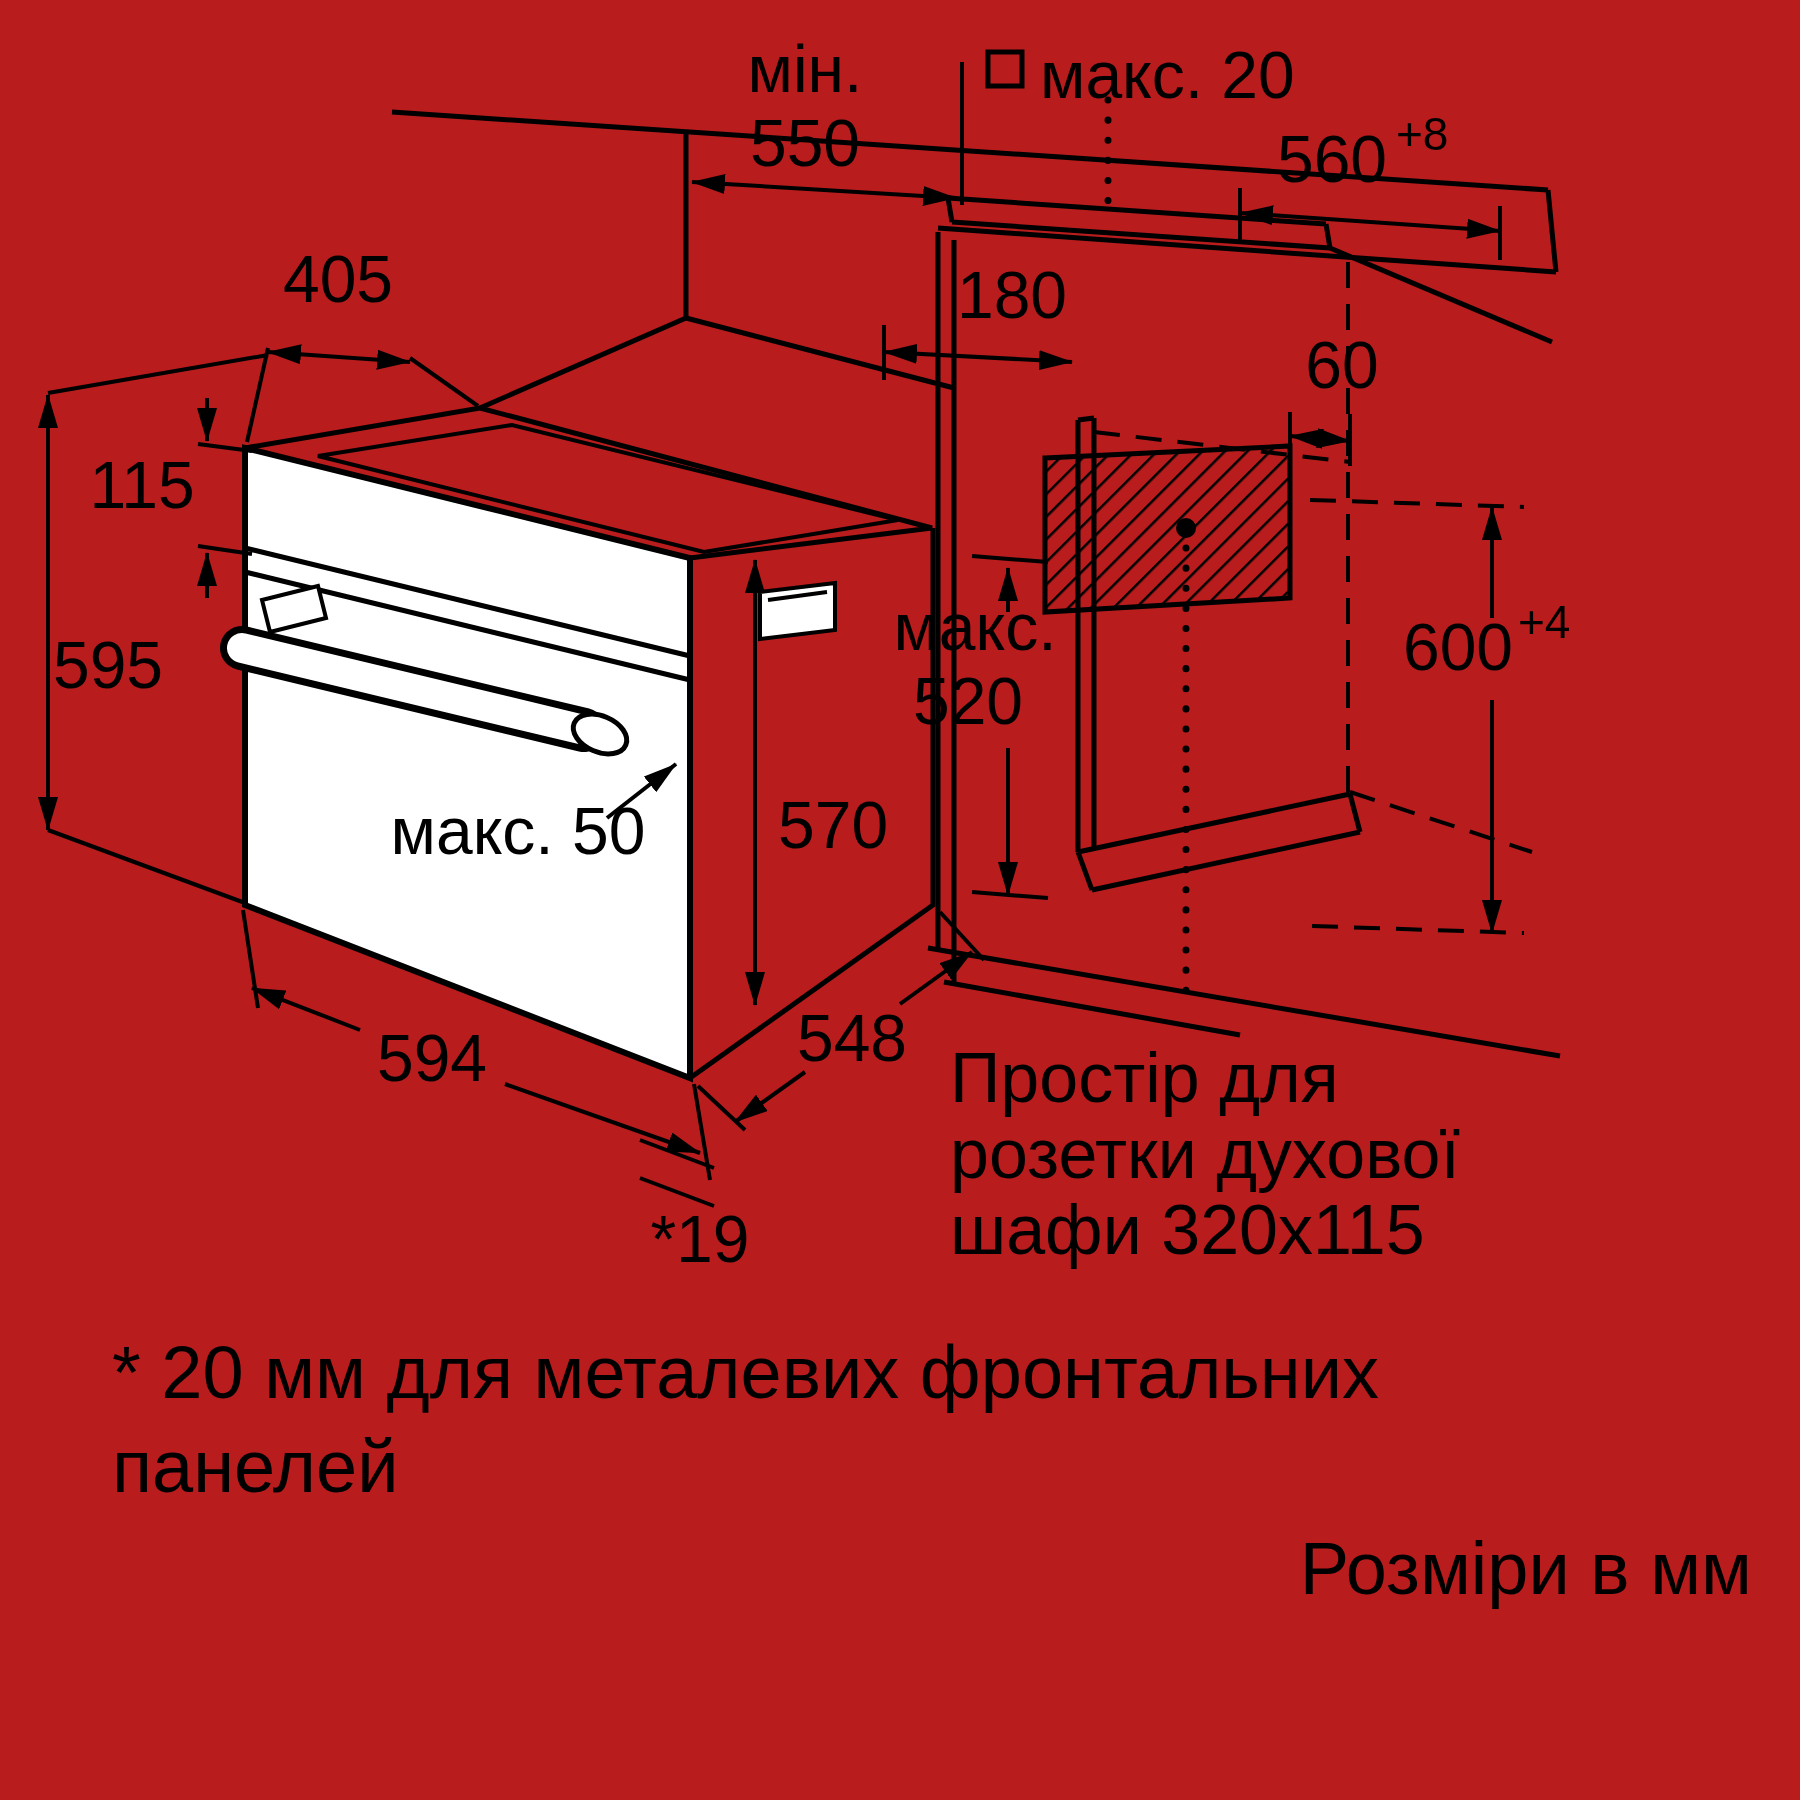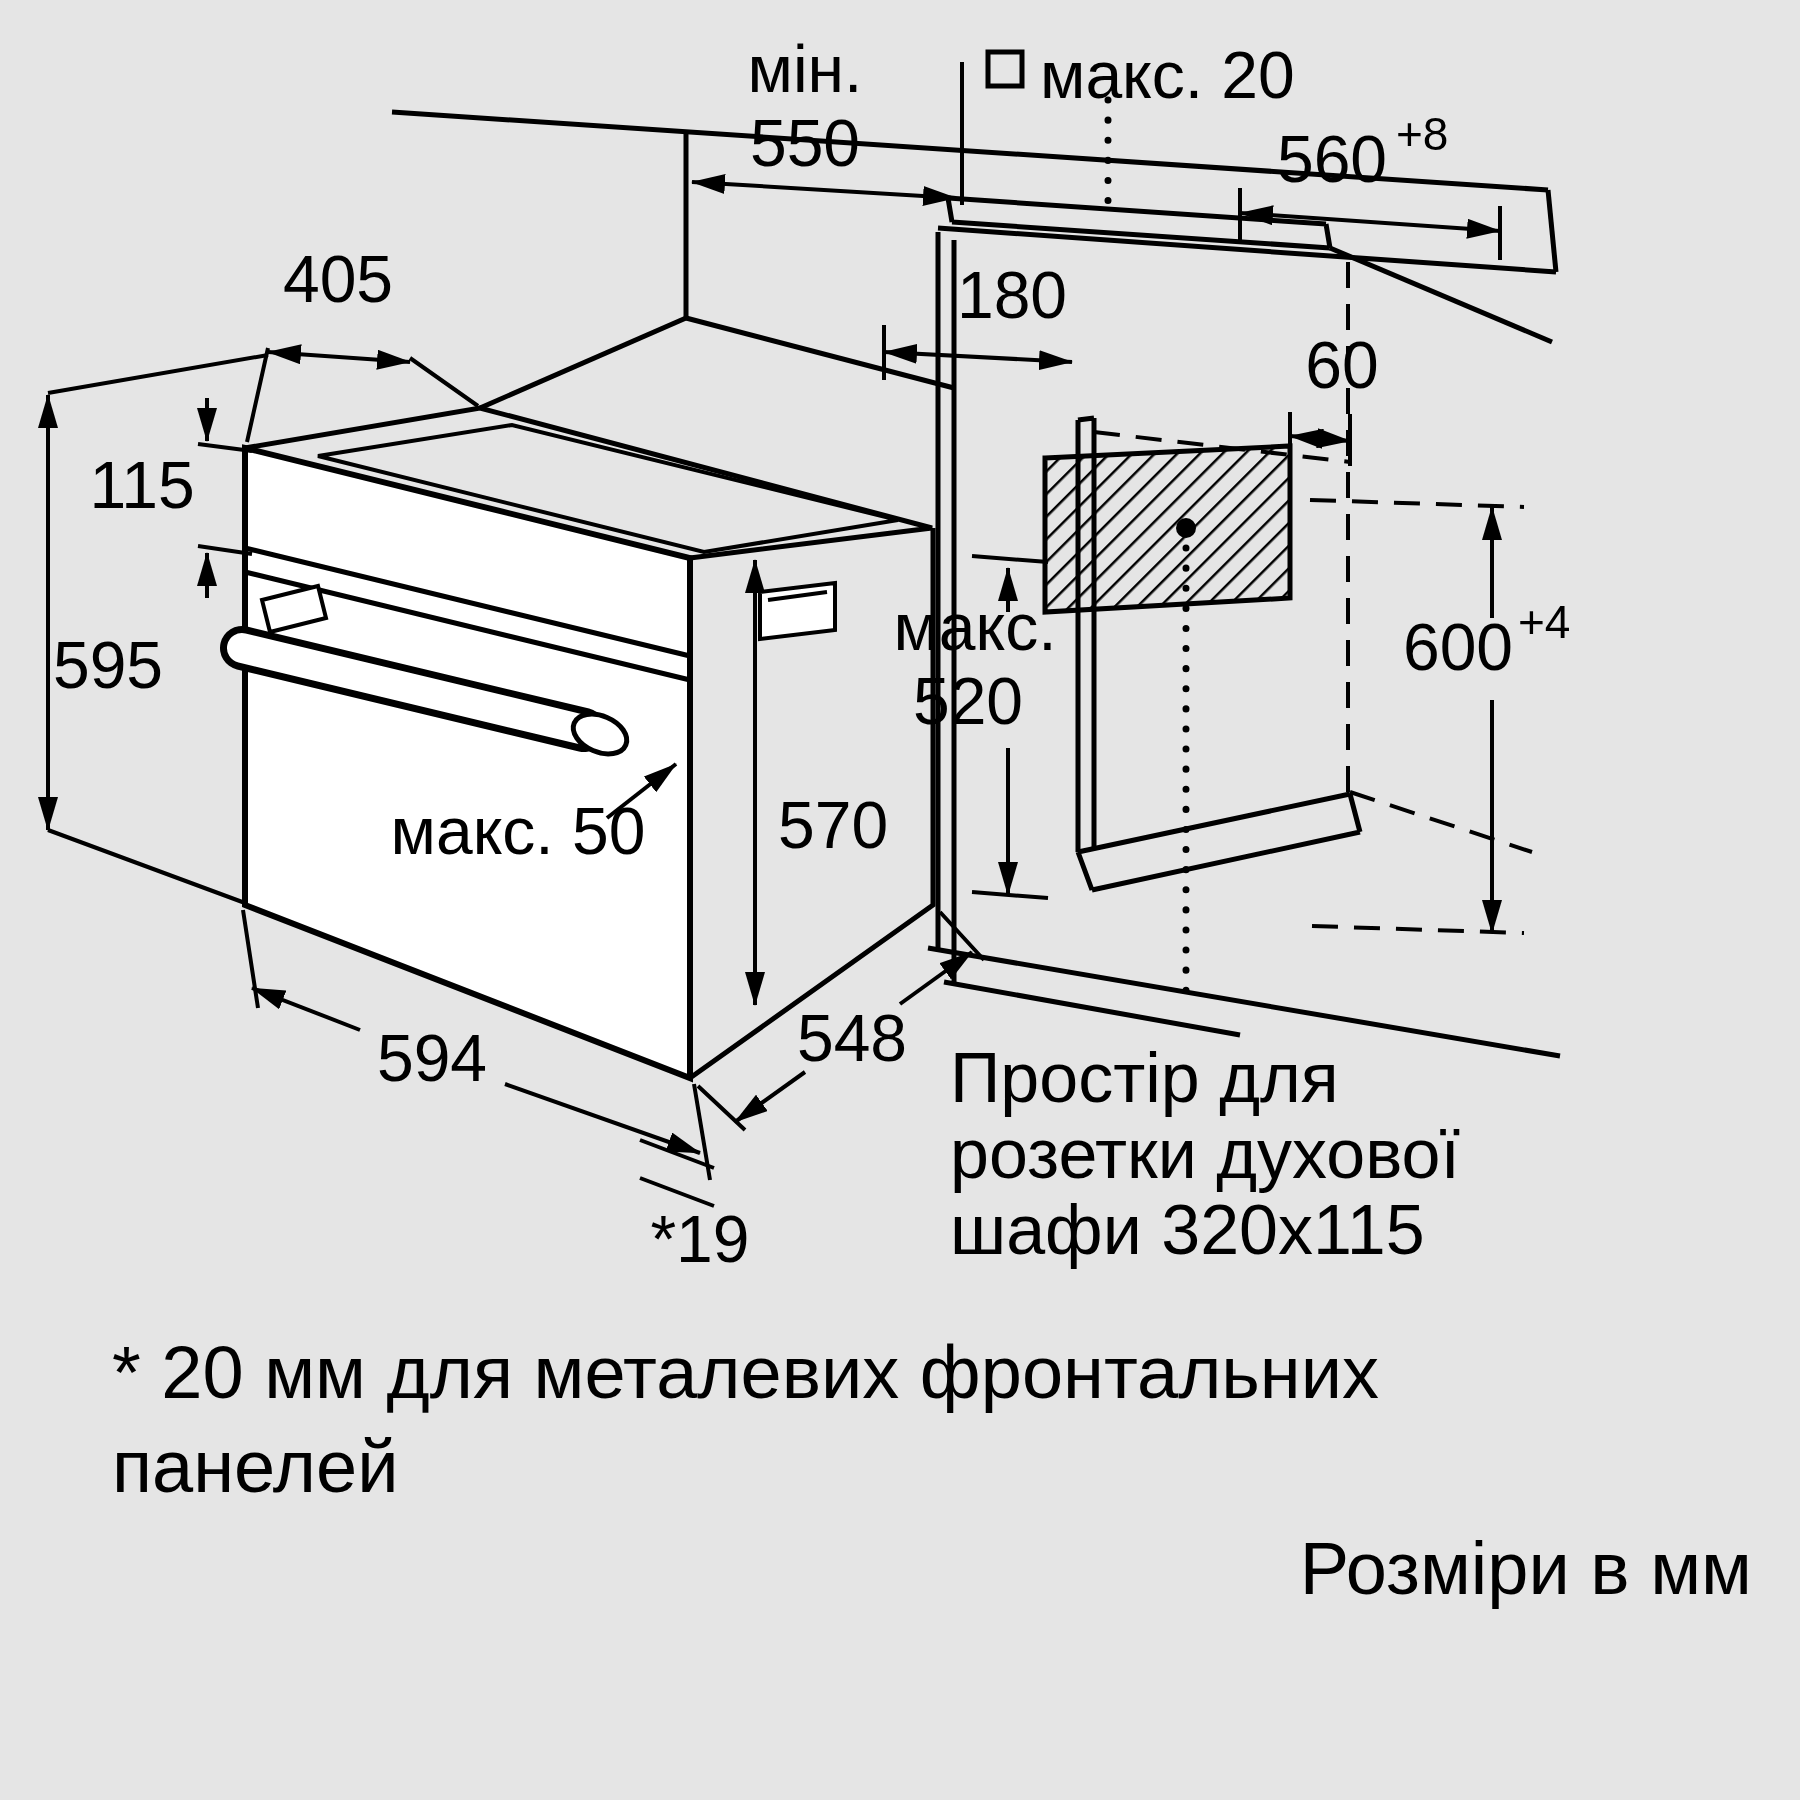--- a/index.html
+++ b/index.html
@@ -1,16 +1,16 @@
 <!DOCTYPE html>
 <html><head>
 <meta charset="utf-8">
 <style>
   html,body{margin:0;padding:0;background:#ffffff;}
-  .stage{position:relative;width:1800px;height:1800px;background:#e5e5e5;overflow:hidden;}
+  .stage{position:relative;width:1800px;height:1800px;background:#b91c1c;overflow:hidden;}
   svg{display:block;}
   svg text{font-family:"Liberation Sans","DejaVu Sans",sans-serif;fill:#000;}
   .ln{stroke:#000;stroke-width:5;fill:none;stroke-linecap:butt;}
   .thin{stroke:#000;stroke-width:4;fill:none;}
   .dim{stroke:#000;stroke-width:4;fill:none;}
   .dash{stroke:#000;stroke-width:4;fill:none;stroke-dasharray:26 16;}
   .dot{stroke:#000;stroke-width:7;fill:none;stroke-dasharray:0.1 20;stroke-linecap:round;}
   .t66{font-size:66px;}
   .t46{font-size:46px;}
   .t70{font-size:70px;}

